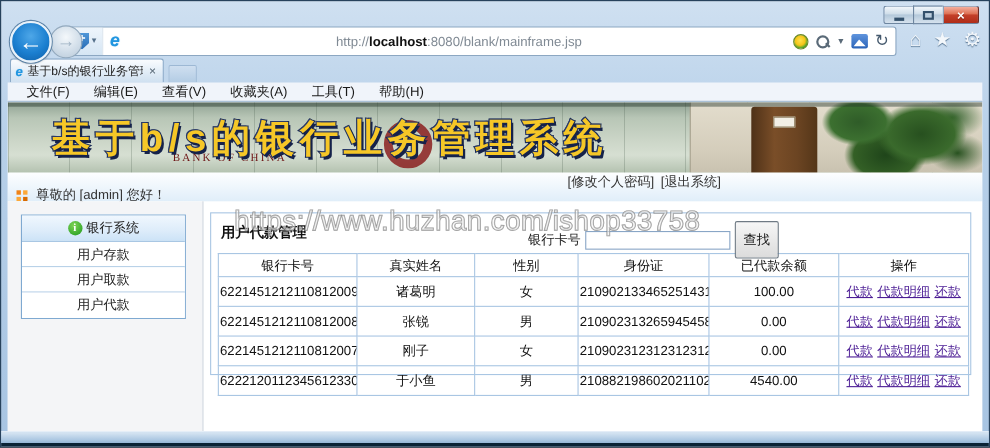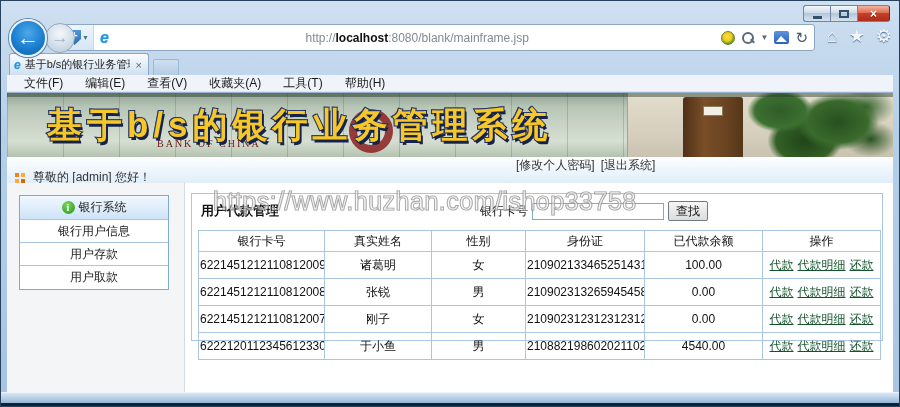--- a/index.html
+++ b/index.html
@@ -120,29 +120,29 @@
   .info-icon{width:13px;height:13px;border-radius:50%;background:radial-gradient(circle at 40% 30%,#7ed455,#3aaa2e 70%);
     color:#fff;font-size:10px;font-weight:bold;font-family:"Liberation Serif",serif;
     display:flex;align-items:center;justify-content:center;}
   
   .main-panel{position:absolute;left:184px;right:10px;top:10px;height:148px;border:1px solid #a9c6e3;background:#fff;}
   .panel-head{position:relative;height:36px;}
   .panel-title{position:absolute;left:9px;top:8px;font-size:13px;font-weight:bold;color:#111;}
   .search-zone{position:absolute;left:288px;top:7px;display:flex;align-items:center;gap:4px;}
   .search-label{font-size:12px;color:#222;}
   .search-input{width:132px;height:17px;border:1px solid #89a6c6;font-size:12px;padding:0 2px;}
-  .search-btn{height:20px;font-size:12px;padding:1px 7px;border:1px solid #6f7a84;border-radius:2px;
+  .search-btn{height:34px;font-size:12px;padding:1px 7px;border:1px solid #6f7a84;border-radius:2px;
     background:linear-gradient(180deg,#f6f6f6,#dcdcdc);color:#111;cursor:pointer;}
   .data-table{border-collapse:collapse;margin-left:6px;table-layout:fixed;width:682px;}
   .data-table th,.data-table td{border:1px solid #a9c6e3;font-size:12px;color:#111;font-weight:normal;
     overflow:hidden;white-space:nowrap;}
   .data-table th{height:21px;text-align:center;}
   .data-table td{height:27px;text-align:center;}
   .data-table td.al{text-align:left;padding-left:1px;}
-  .op-link{color:#14532d;text-decoration:underline;cursor:pointer;margin:0 2px;font-size:12px;}
+  .op-link{color:#4c1d95;text-decoration:underline;cursor:pointer;margin:0 2px;font-size:12px;}
   
   .watermark{position:absolute;left:212px;top:186px;z-index:60;font-size:25px;letter-spacing:.5px;
     color:rgba(255,255,255,.45);-webkit-text-stroke:1.2px rgba(125,125,125,.8);paint-order:stroke fill;
     white-space:nowrap;pointer-events:none;}
   
   .bottom-frame{position:absolute;left:0;right:0;bottom:0;height:14px;
     background:linear-gradient(180deg,#d8e6f3 0%,#aac6e1 55%,#92b4d6 78%,#0a2336 78%,#0a2336 100%);
     border-top:1px solid #eef4fa;}
 </style>
 </head>
@@ -238,23 +238,23 @@
       </div>
     </div>
 
     <div class="content">
       <div class="left-col">
         <div class="side-menu">
             <div class="side-item header">
               <span class="info-icon">i</span>
               <span>银行系统</span>
             </div>
-            <div class="side-item">银行用户信息</div>
             <div class="side-item">用户存款</div>
             <div class="side-item">用户取款</div>
+            <div class="side-item">用户代款</div>
           </div>
       </div>
 
       <div class="main-panel">
         <div class="panel-head">
           <span class="panel-title">用户代款管理</span>
           <div class="search-zone">
             <span class="search-label">银行卡号</span>
             <input class="search-input" type="text" value="" style="">
             <button class="search-btn">查找</button>

